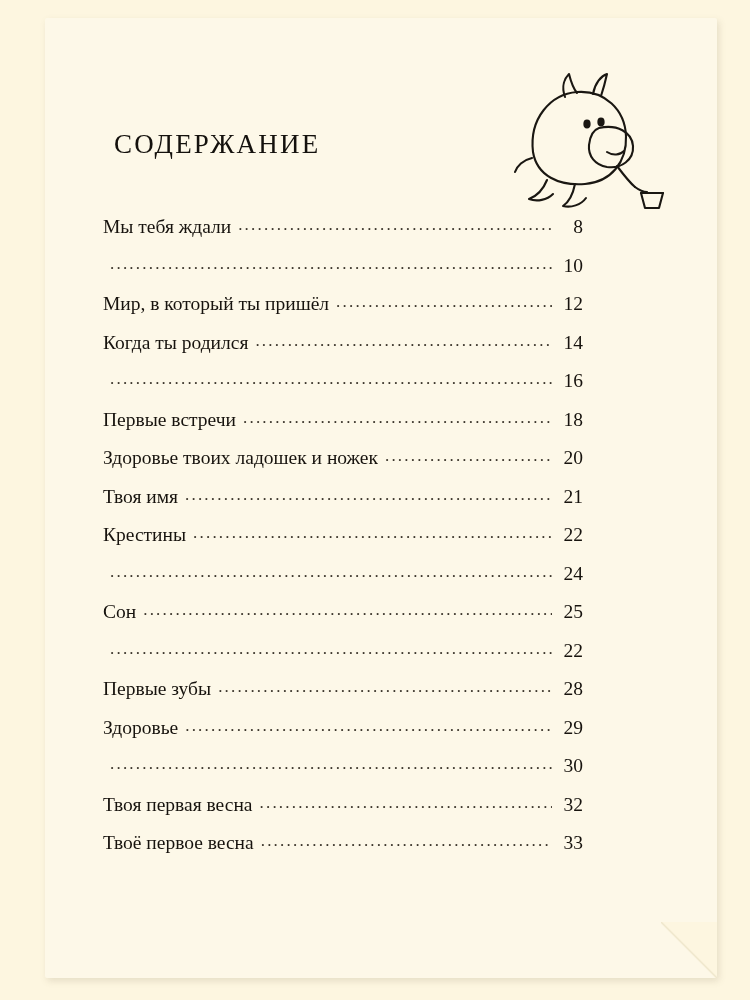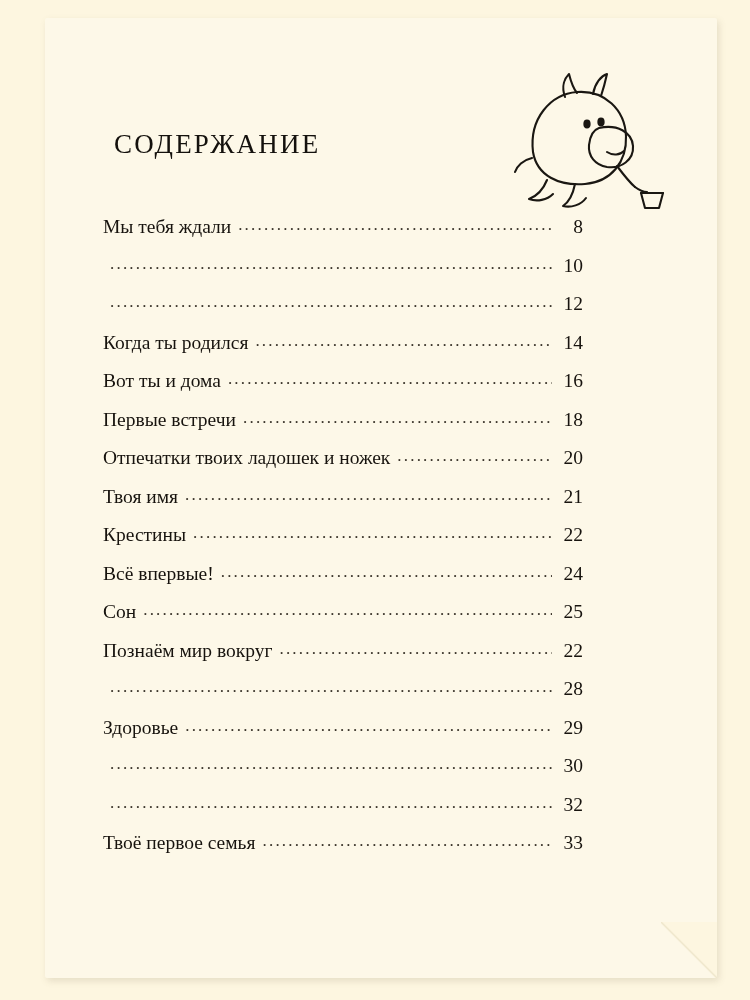--- a/index.html
+++ b/index.html
@@ -129,85 +129,85 @@
     <div class="toc-row">
       <span class="toc-label">Мы тебя ждали</span>
       <span class="toc-dots">..................................................................................</span>
       <span class="toc-page">8</span>
     </div>
     <div class="toc-row">
       <span class="toc-dots">..................................................................................</span>
       <span class="toc-page">10</span>
     </div>
     <div class="toc-row">
+      <span class="toc-label">Мир, в который ты пришёл</span>
       <span class="toc-dots">..................................................................................</span>
       <span class="toc-page">12</span>
     </div>
     <div class="toc-row">
       <span class="toc-label">Когда ты родился</span>
       <span class="toc-dots">..................................................................................</span>
       <span class="toc-page">14</span>
     </div>
     <div class="toc-row">
-      <span class="toc-label">Вот ты и дома</span>
       <span class="toc-dots">..................................................................................</span>
       <span class="toc-page">16</span>
     </div>
     <div class="toc-row">
       <span class="toc-label">Первые встречи</span>
       <span class="toc-dots">..................................................................................</span>
       <span class="toc-page">18</span>
     </div>
     <div class="toc-row">
-      <span class="toc-label">Отпечатки твоих ладошек и ножек</span>
+      <span class="toc-label">Здоровье твоих ладошек и ножек</span>
       <span class="toc-dots">..................................................................................</span>
       <span class="toc-page">20</span>
     </div>
     <div class="toc-row">
       <span class="toc-label">Твоя имя</span>
       <span class="toc-dots">..................................................................................</span>
       <span class="toc-page">21</span>
     </div>
     <div class="toc-row">
       <span class="toc-label">Крестины</span>
       <span class="toc-dots">..................................................................................</span>
       <span class="toc-page">22</span>
     </div>
     <div class="toc-row">
-      <span class="toc-label">Всё впервые!</span>
       <span class="toc-dots">..................................................................................</span>
       <span class="toc-page">24</span>
     </div>
     <div class="toc-row">
       <span class="toc-label">Сон</span>
       <span class="toc-dots">..................................................................................</span>
       <span class="toc-page">25</span>
     </div>
     <div class="toc-row">
-      <span class="toc-label">Познаём мир вокруг</span>
       <span class="toc-dots">..................................................................................</span>
       <span class="toc-page">22</span>
     </div>
     <div class="toc-row">
+      <span class="toc-label">Первые зубы</span>
       <span class="toc-dots">..................................................................................</span>
       <span class="toc-page">28</span>
     </div>
     <div class="toc-row">
       <span class="toc-label">Здоровье</span>
       <span class="toc-dots">..................................................................................</span>
       <span class="toc-page">29</span>
     </div>
     <div class="toc-row">
       <span class="toc-dots">..................................................................................</span>
       <span class="toc-page">30</span>
     </div>
     <div class="toc-row">
+      <span class="toc-label">Твоя первая весна</span>
       <span class="toc-dots">..................................................................................</span>
       <span class="toc-page">32</span>
     </div>
     <div class="toc-row">
-      <span class="toc-label">Твоё первое семья</span>
+      <span class="toc-label">Твоё первое весна</span>
       <span class="toc-dots">..................................................................................</span>
       <span class="toc-page">33</span>
     </div>
   </div>
 
 </div>
 
 </body></html>

